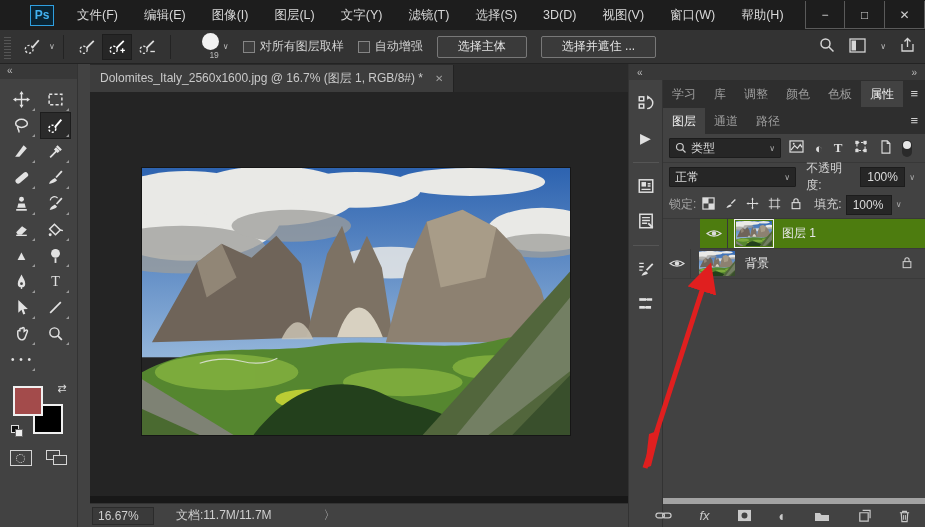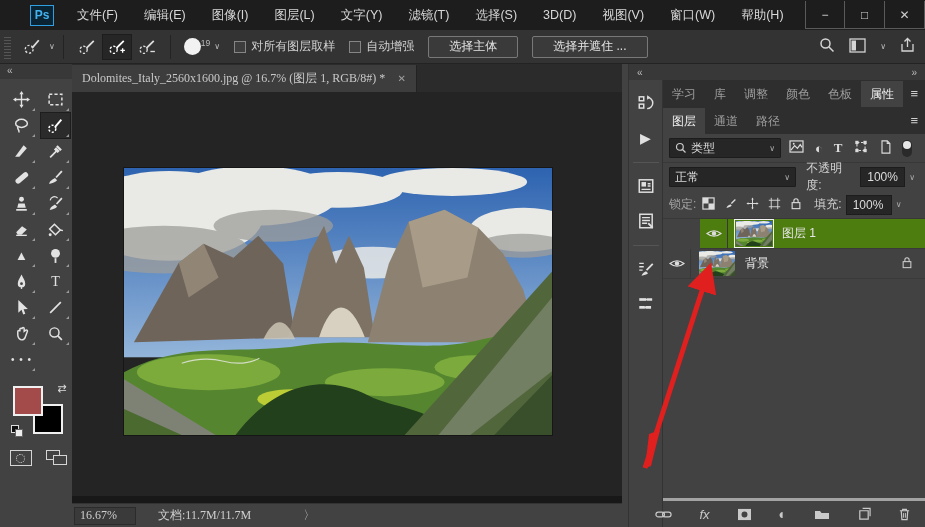--- a/index.html
+++ b/index.html
@@ -20,21 +20,21 @@
 
   
   .optionsbar { position:absolute; left:0; top:30px; width:925px; height:34px; background:#333333;
                 border-bottom:1px solid #232323; display:flex; align-items:center; }
   .grip { width:7px; height:24px; margin:0 6px 0 4px;
           background:repeating-linear-gradient(#333 0 2px,#555 2px 3px); }
   .opt-sep { width:1px; height:24px; background:#232323; margin:0 8px; }
   .opt-tool { width:30px; height:26px; display:flex; align-items:center; justify-content:center; position:relative; }
   .opt-tool.active { background:#262626; border:1px solid #1d1d1d; }
   .mini-chev { font-size:8px; color:#bbb; margin-left:2px; }
-  .brush-size { display:flex; flex-direction:row; align-items:flex-start; margin:0 2px 0 5px; line-height:1; }
+  .brush-size { display:flex; flex-direction:column; align-items:flex-end; margin:0 2px 0 23px; line-height:1; }
   .brush-dot { width:17px; height:17px; border-radius:50%; background:#f2f2f2; }
   .brush-num { font-size:8.5px; color:#bbb; margin-top:1px; }
   .chk { display:flex; align-items:center; margin-left:14px; color:#d2d2d2; }
   .chk-box { width:12px; height:12px; background:#3d3d3d; border:1px solid #858585; margin-right:5px; }
   .opt-btn { height:22px; padding:0 20px; margin-left:14px; background:#3a3a3a; border:1px solid #787878;
              border-radius:2px; display:flex; align-items:center; color:#e3e3e3; }
   .opt-right { margin-left:auto; display:flex; align-items:center; margin-right:10px; }
   .opt-right > * { margin-left:14px; }
 
   
@@ -56,21 +56,21 @@
   .mini-swatches .a { position:absolute; left:0; top:0; width:8px; height:8px; background:#111; border:1px solid #ddd; }
   .mini-swatches .b { position:absolute; left:4px; top:4px; width:8px; height:8px; background:#eee; border:1px solid #666; }
   .modes { display:flex; justify-content:center; gap:14px; margin-top:16px; }
   .qmask { width:22px; height:16px; border:1px solid #d5d5d5; display:flex; align-items:center; justify-content:center; }
   .qmask i { width:9px; height:9px; border:1px dotted #d5d5d5; border-radius:50%; }
   .scrmode { position:relative; width:22px; height:16px; }
   .scrmode i { position:absolute; border:1px solid #d5d5d5; width:14px; height:10px; }
   .scrmode i:last-child { left:7px; top:5px; background:#424242; }
 
   
-  .docarea { position:absolute; left:72px; top:64px; width:550px; bottom:0;font-family:Liberation Serif, serif; }
+  .docarea { position:absolute; left:90px; top:64px; width:550px; bottom:0; }
   .tabstrip { height:28px; background:#2b2b2b; display:flex; align-items:flex-end; }
   .doc-tab { height:27px; background:#3d3d3d; color:#c9c9c9; display:flex; align-items:center;
              padding:0 10px; font-size:12px; border-right:1px solid #222; }
   .tab-close { margin-left:12px; color:#9f9f9f; font-size:10px; }
   .pasteboard { position:absolute; left:0; top:28px; width:550px; height:404px; background:#242424; }
   .photo { position:absolute; left:52px; top:76px; width:428px; height:267px; box-shadow:0 0 0 1px #161616; }
   .darkstrip { position:absolute; left:0; top:432px; width:550px; height:7px; background:#181818; }
   .statusbar { position:absolute; left:0; top:439px; width:550px; height:24px; background:#424242; border-top:1px solid #333;
                display:flex; align-items:center; color:#cfcfcf; }
   .zoom-box { width:62px; height:18px; margin-left:2px; background:#3a3a3a; border:1px solid #2b2b2b;
@@ -122,21 +122,21 @@
   .layerrow.selected { background:#4d7c0f;margin-left:37px; }
   .eye-cell { width:28px; height:30px; border-right:1px solid #383838; display:flex; align-items:center; justify-content:center; }
   .eye-cell svg { stroke:#dcdcdc; fill:none; stroke-width:1.2; }
   .thumb { width:36px; height:25px; margin-left:8px; position:relative; background:#888; }
   .thumb svg { position:absolute; inset:0; width:100%; height:100%; }
   .thumb.selected-thumb { outline:1.5px solid #f2f2f2; outline-offset:1px; }
   .layer-name { margin-left:10px; color:#e6e6e6; }
   .row-lock { margin-left:auto; margin-right:12px; }
   .row-lock svg { stroke:#cfcfcf; fill:none; stroke-width:1.2; }
 
-  .panel-bottom { position:absolute; left:0; right:0; bottom:0; height:29px; border-top:3px solid #a3a3a3;
+  .panel-bottom { position:absolute; left:0; right:0; bottom:0; height:29px; border-top:6px solid #a3a3a3;
                   display:flex; align-items:center; justify-content:flex-end; gap:27px; padding-right:14px; }
   .pb-icon { display:flex; align-items:center; justify-content:center; color:#c9c9c9; }
   .pb-icon svg { stroke:#c9c9c9; fill:none; stroke-width:1.3; }
   .fx-text { font-style:italic; font-size:13px; color:#c9c9c9; }
 
   .arrow-overlay { position:absolute; inset:0; pointer-events:none; z-index:60; }
   .hidden-defs { position:absolute; width:0; height:0; overflow:hidden; }
 </style>
 </head>
 <body>

